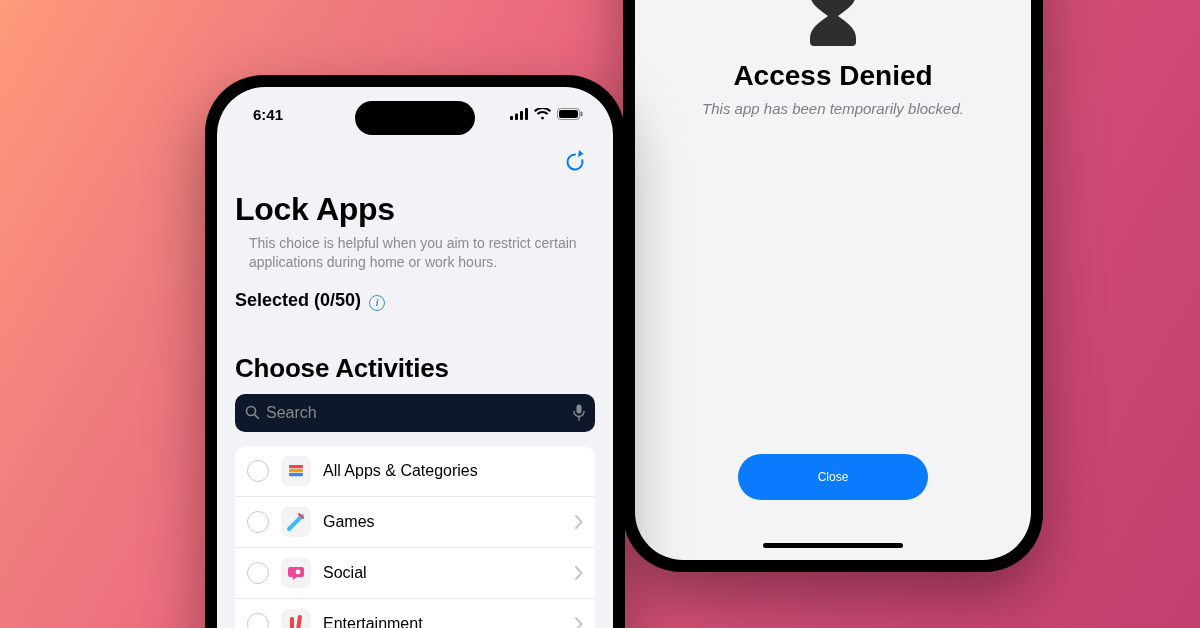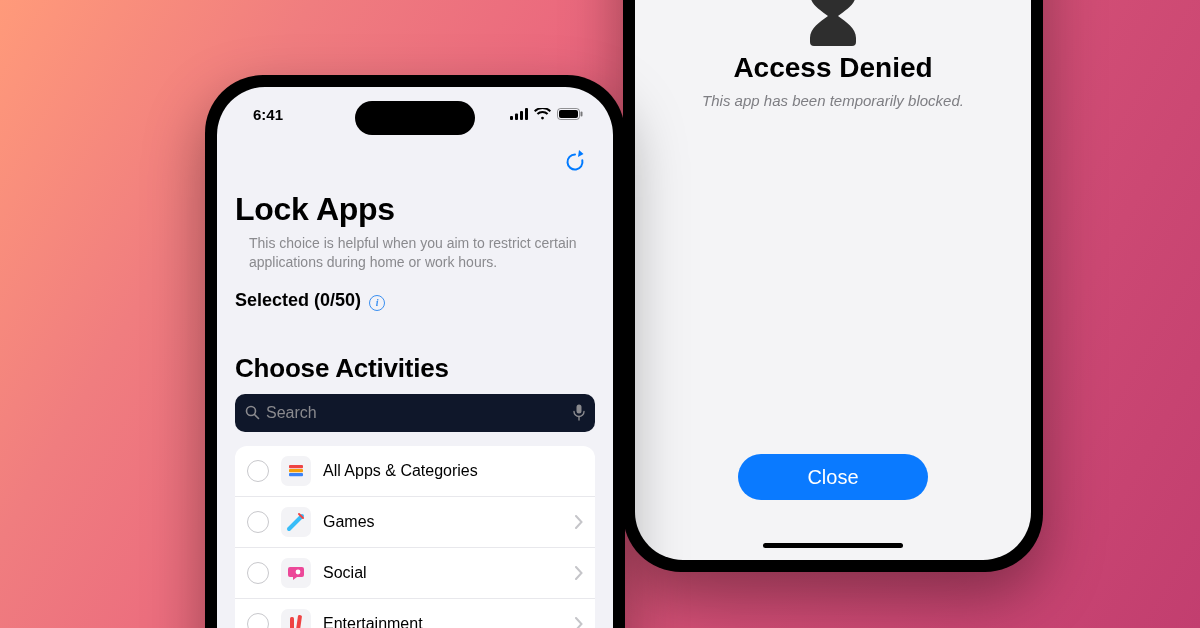--- a/index.html
+++ b/index.html
@@ -151,32 +151,33 @@
   .denied-wrap {
     position: absolute; inset: 0;
     display: flex; flex-direction: column;
     align-items: center;
   }
   .hourglass {
     margin-top: 200px;
     color: #2e2e2e;
   }
   .denied-title {
+    margin-top: 8px;
     font-size: 28px; font-weight: 700;
   }
   .denied-sub {
     margin-top: 8px;
     font-size: 15px; color: #7e7e83; font-style: italic;
   }
   .close-btn {
     position: absolute;
     bottom: 60px; left: 50%; transform: translateX(-50%);
     width: 190px; height: 46px;
     background: #0a7aff;
-    color: #fff; font-size: 20px; font-weight: 500;
+    color: #fff; font-size: 12px; font-weight: 500;
     border-radius: 23px;
     display: flex; align-items: center; justify-content: center;
   }
   .home-indicator {
     position: absolute;
     bottom: 12px; left: 50%; transform: translateX(-50%);
     width: 140px; height: 5px;
     background: #000;
     border-radius: 3px;
   }

